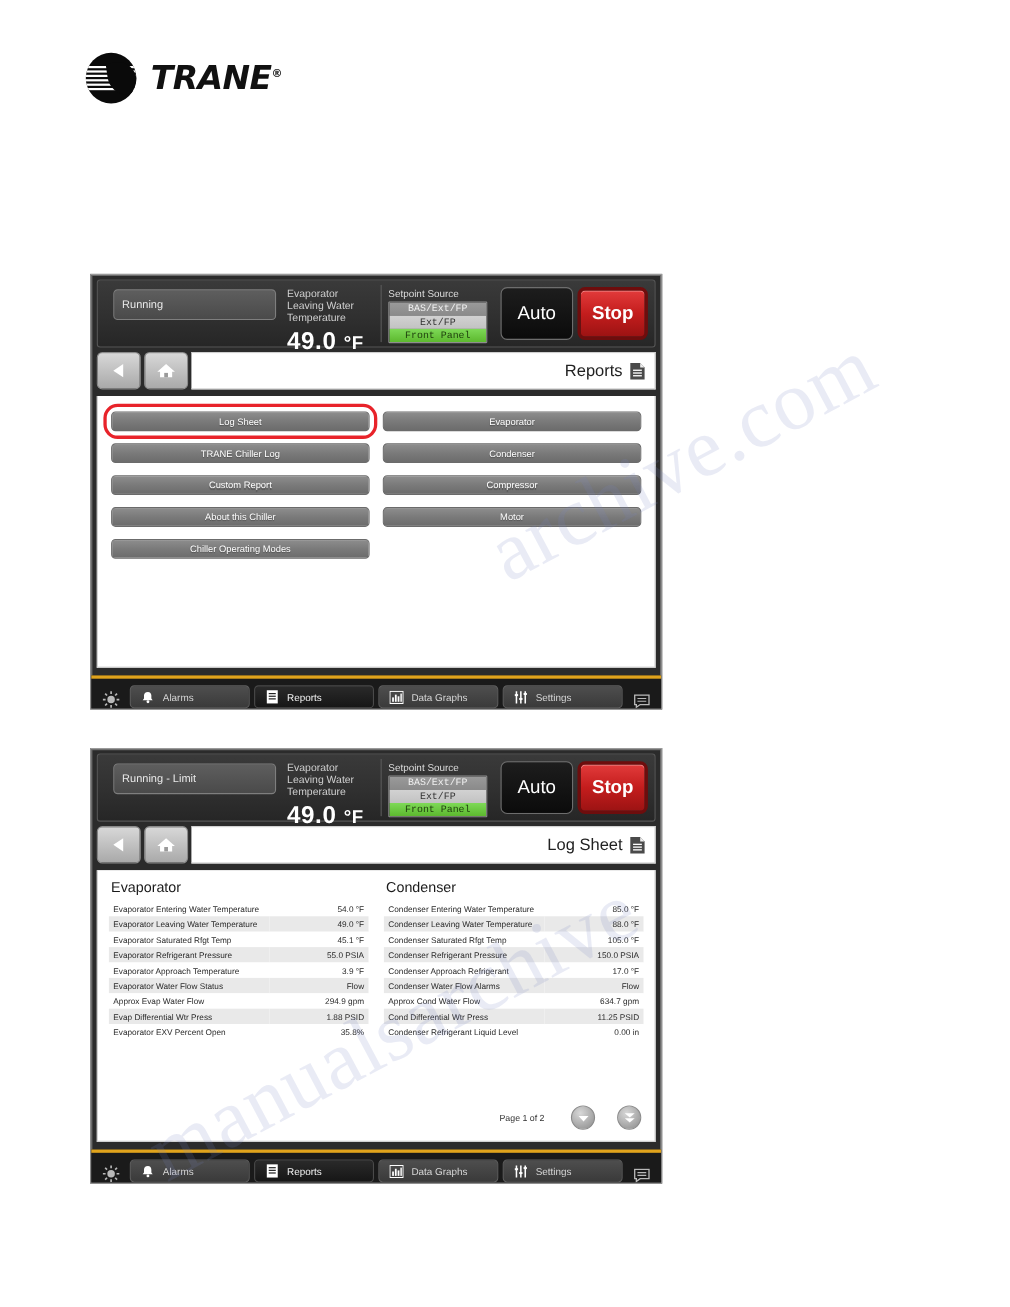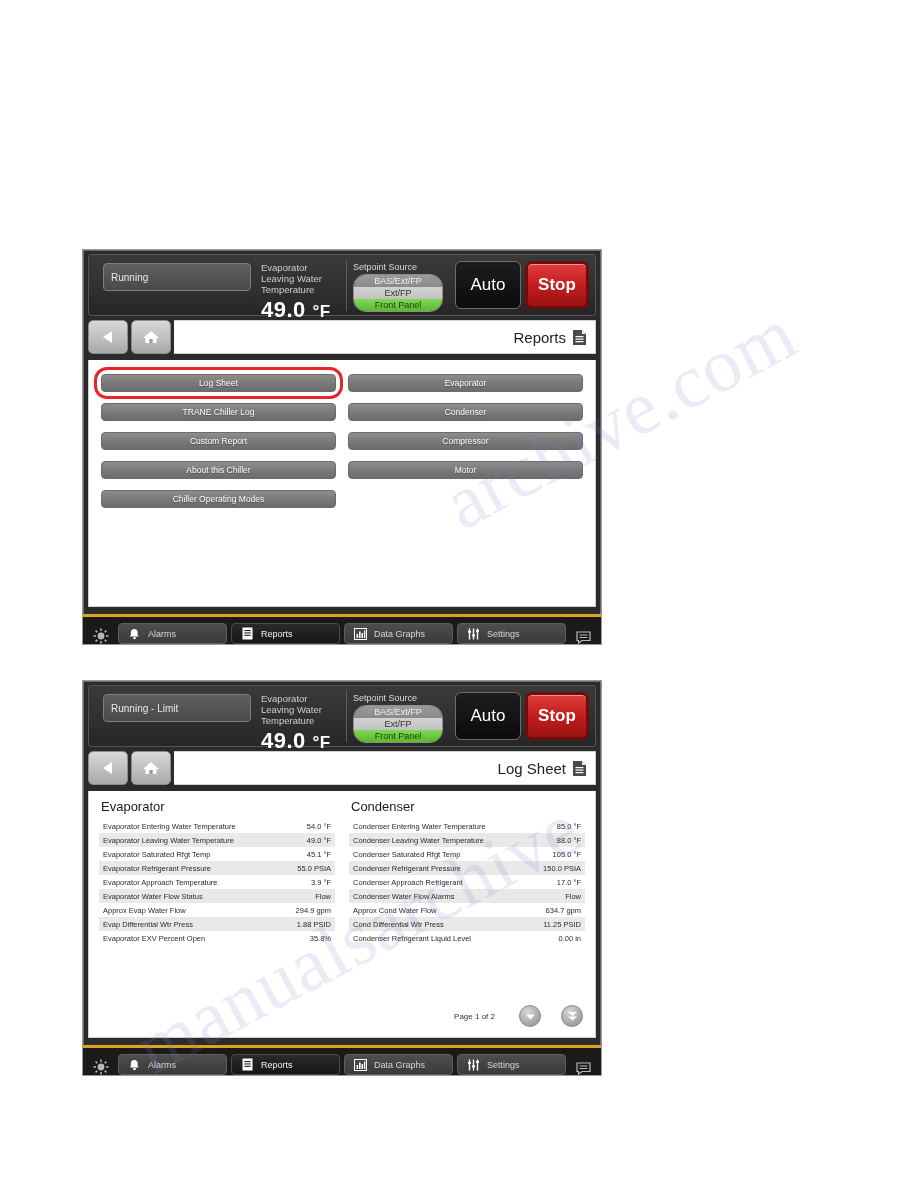--- a/index.html
+++ b/index.html
@@ -48,21 +48,21 @@
     color:#e9e9e9; font-size:10px; padding:4px 7px;
     height:28px; display:flex; align-items:center;
   }
   .temp-block { flex:1 1 auto; padding:3px 6px 0 4px; border-right:1px solid #5b5b5b; }
   .temp-label { color:#cfcfcf; font-size:9.5px; line-height:11px; }
   .temp-value { color:#ffffff; font-size:22px; font-weight:bold; margin-top:2px; letter-spacing:0.5px; }
   .temp-value .unit { font-size:17px; }
 
   .setpoint { flex:0 0 100px; padding:3px 4px 3px 6px; }
   .setpoint-title { color:#dcdcdc; font-size:9px; margin-bottom:2px; }
-  .sp-rows { border:1px solid #8d8d8d; border-radius:13px; overflow:hidden; }
+  .sp-rows { border:1px solid #8d8d8d; border-radius:1px; overflow:hidden;font-family:Liberation Mono, monospace; }
   .sp-row { font-size:9px; text-align:center; line-height:12px; height:12px; color:#2b2b2b; }
   .sp-row.gray  { background: linear-gradient(180deg,#9a9a9a,#8a8a8a); color:#f0f0f0; }
   .sp-row.light { background: linear-gradient(180deg,#d2d2d2,#c2c2c2); color:#333; }
   .sp-row.green { background: linear-gradient(180deg,#7ed957,#5cb82e); color:#1d3d0c; }
 
   .btn-auto, .btn-stop { align-self:center; border-radius:6px; font-size:17px;
      display:flex; align-items:center; justify-content:center; }
   .btn-auto { flex:0 0 66px; height:48px; margin:0 4px 0 8px; color:#fff;
      background: linear-gradient(180deg,#1d1d1d,#0b0b0b);
      border:1px solid #6d6d6d; }
@@ -131,20 +131,32 @@
      color:rgba(120,130,190,0.16); white-space:nowrap;
      transform: rotate(-28deg); transform-origin:left top; letter-spacing:1px; }
   .wm1 { left:430px; top:470px; }
   .wm2 { left:120px; top:1015px; }
 </style>
 </head>
 <body>
 
 <div class="page">
 
+  <div class="logo-wrap">
+    <div class="logo-mark">
+      <div class="stripe s1"></div>
+        <div class="stripe s2"></div>
+        <div class="stripe s3"></div>
+      <div class="stripe s4"></div>
+        <div class="stripe s5"></div>
+        <div class="stripe s6"></div>
+      <div class="swoosh"></div>
+    </div>
+    <div class="logo-text"><span>TRANE</span><span class="reg">®</span></div>
+  </div>
 
   <div class="device" id="device-reports">
 
     <div class="status-bar">
       <div class="status-box">Running</div>
       <div class="temp-block">
         <div class="temp-label">Evaporator Leaving Water Temperature</div>
         <div class="temp-value"><span>49.0</span> <span class="unit">°F</span></div>
       </div>
       <div class="setpoint">

